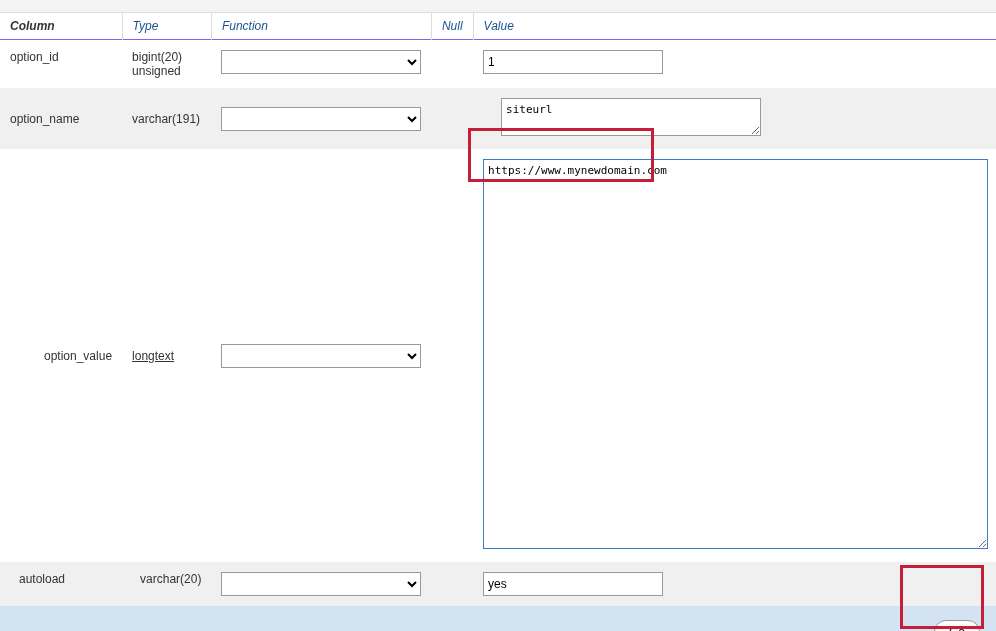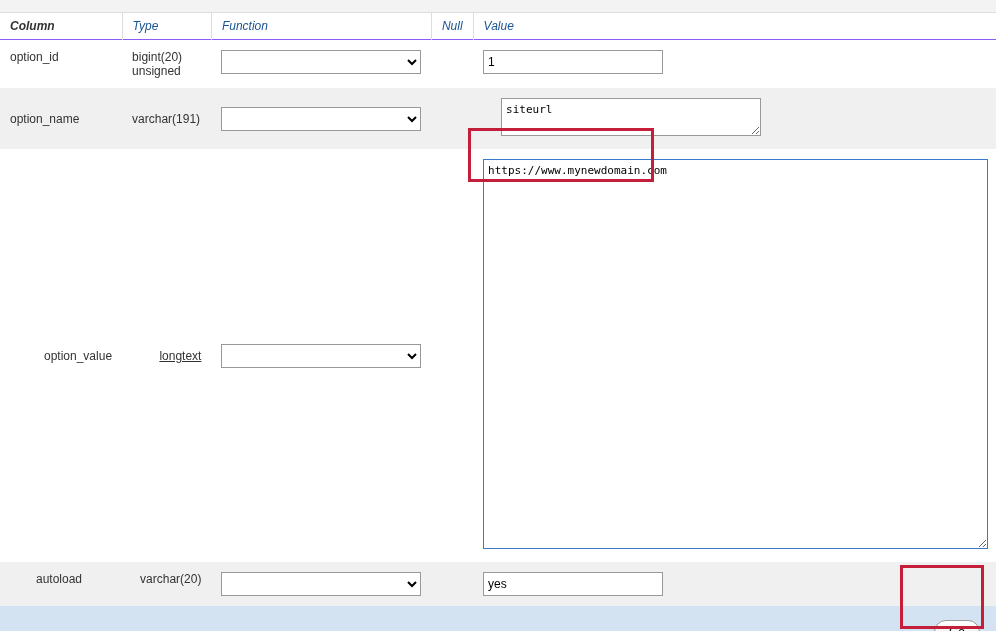--- a/index.html
+++ b/index.html
@@ -153,27 +153,27 @@
     </tr>
     <tr>
       <td style="vertical-align:middle;">option_name</td>
       <td style="vertical-align:middle;margin-top:28px;">varchar(191)</td>
       <td style="vertical-align:middle;"><select class="function-select"><option></option></select></td>
       <td></td>
       <td><textarea class="textarea-name" style="">siteurl</textarea></td>
     </tr>
     <tr>
       <td style="vertical-align:middle;padding-left:44px;">option_value</td>
-      <td style="vertical-align:middle;text-align:right;text-decoration:underline;">longtext</td>
+      <td style="vertical-align:middle;text-align:left;text-decoration:underline;">longtext</td>
       <td style="vertical-align:middle;"><select class="function-select"><option></option></select></td>
       <td></td>
       <td><textarea class="textarea-value" style="">https://www.mynewdomain.com</textarea></td>
     </tr>
     <tr>
-      <td style="padding-left:36px;">autoload</td>
+      <td style="padding-left:19px;">autoload</td>
       <td style="padding-left:18px;">varchar(20)</td>
       <td><select class="function-select"><option></option></select></td>
       <td></td>
       <td><input type="text" class="input-small" value="yes" style=""></td>
     </tr>
   </tbody>
 </table>
 
 <div class="bottom-bar">
   <button class="go-button">Go</button>

